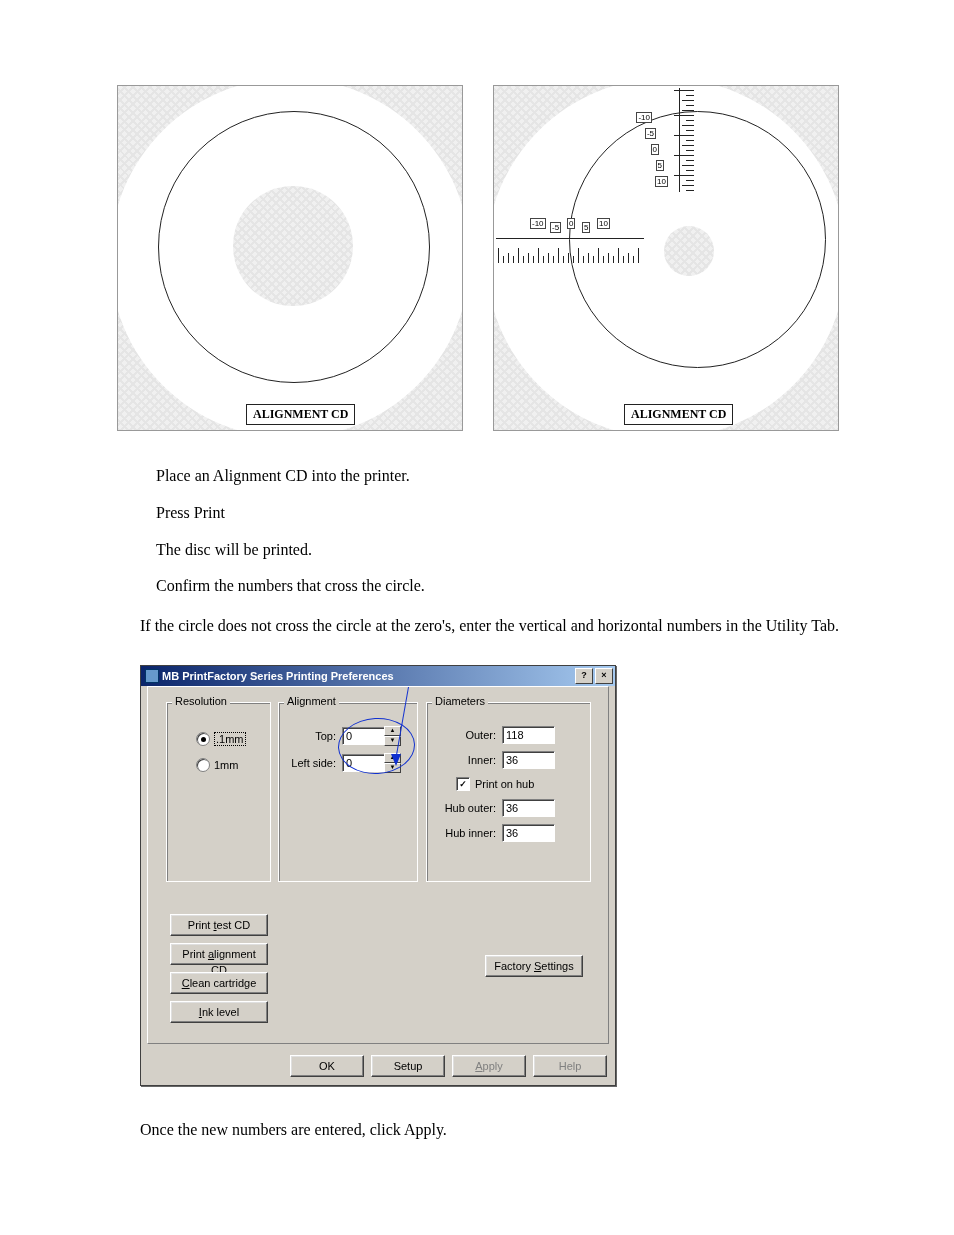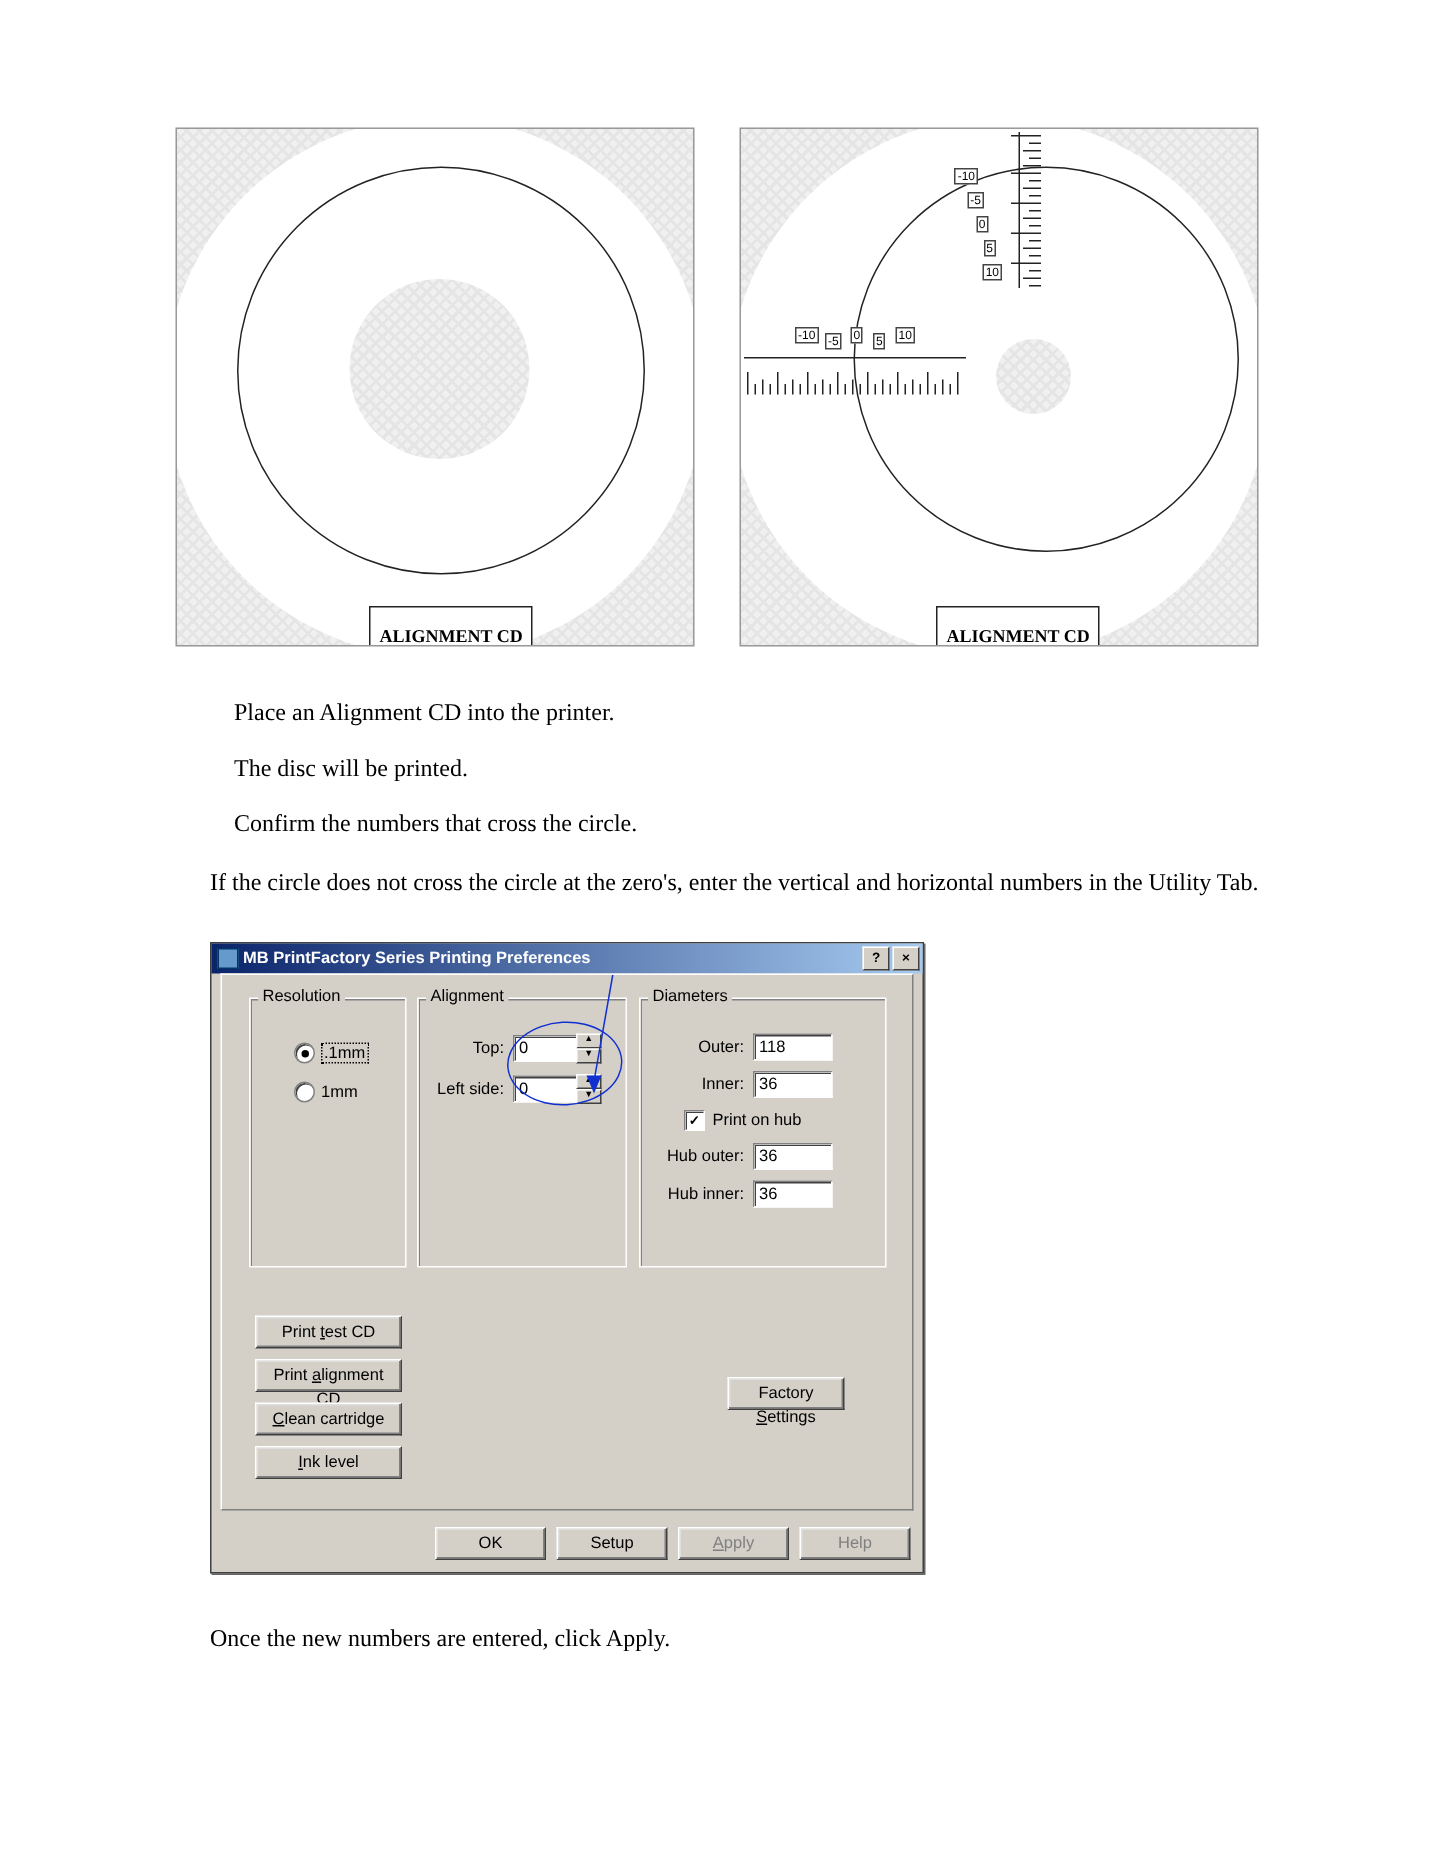--- a/index.html
+++ b/index.html
@@ -48,21 +48,21 @@
       repeating-linear-gradient(-45deg, #e5e5e5 0 2px, transparent 2px 6px);
     background-color: #f0f0f0;
   }
   .cd-label-box {
     position: absolute;
     background: #fff;
     border: 1px solid #222;
     font-family: "Times New Roman", serif;
     font-size: 12px;
     font-weight: bold;
-    padding: 12px 6px;
+    padding: 2px 6px;
     white-space: nowrap;
   }
   
   .ruler-v, .ruler-h {
     position: absolute;
   }
   .ruler-v .tick {
     position: absolute;
     height: 1px;
     background: #222;
@@ -285,21 +285,21 @@
     gap: 7px;
     flex-direction: column;
   }
   .btn-row .winbtn {
     width: 98px;
     height: 22px;
     line-height: 16px;
   }
   .factory-btn {
     position: absolute;
-    width: 78px;
+    width: 98px;
     height: 22px;
   }
   .dialog-actions {
     display: flex;
     justify-content: flex-end;
     padding: 5px 8px 8px 8px;
     gap: 7px;
   }
   .dialog-actions .winbtn {
     width: 74px;
@@ -419,20 +419,21 @@
         <div class="tick" style="left:144px;height:15px;"></div>
       </div>
 
       <div class="cd-label-box" style="left:130px;top:318px;">ALIGNMENT CD</div>
     </div>
 
   </div>
 
   <div class="instructions">
     <p>Place an Alignment CD into the printer.</p>
+    <p>Press Print</p>
     <p>The disc will be printed.</p>
     <p>Confirm the numbers that cross the circle.</p>
   </div>
 
   <div class="note-line">If the circle does not cross the circle at the zero's, enter the vertical and horizontal numbers in the Utility Tab.</div>
 
   <div class="dialog-wrap">
     <div class="dialog">
 
       <div class="titlebar">

